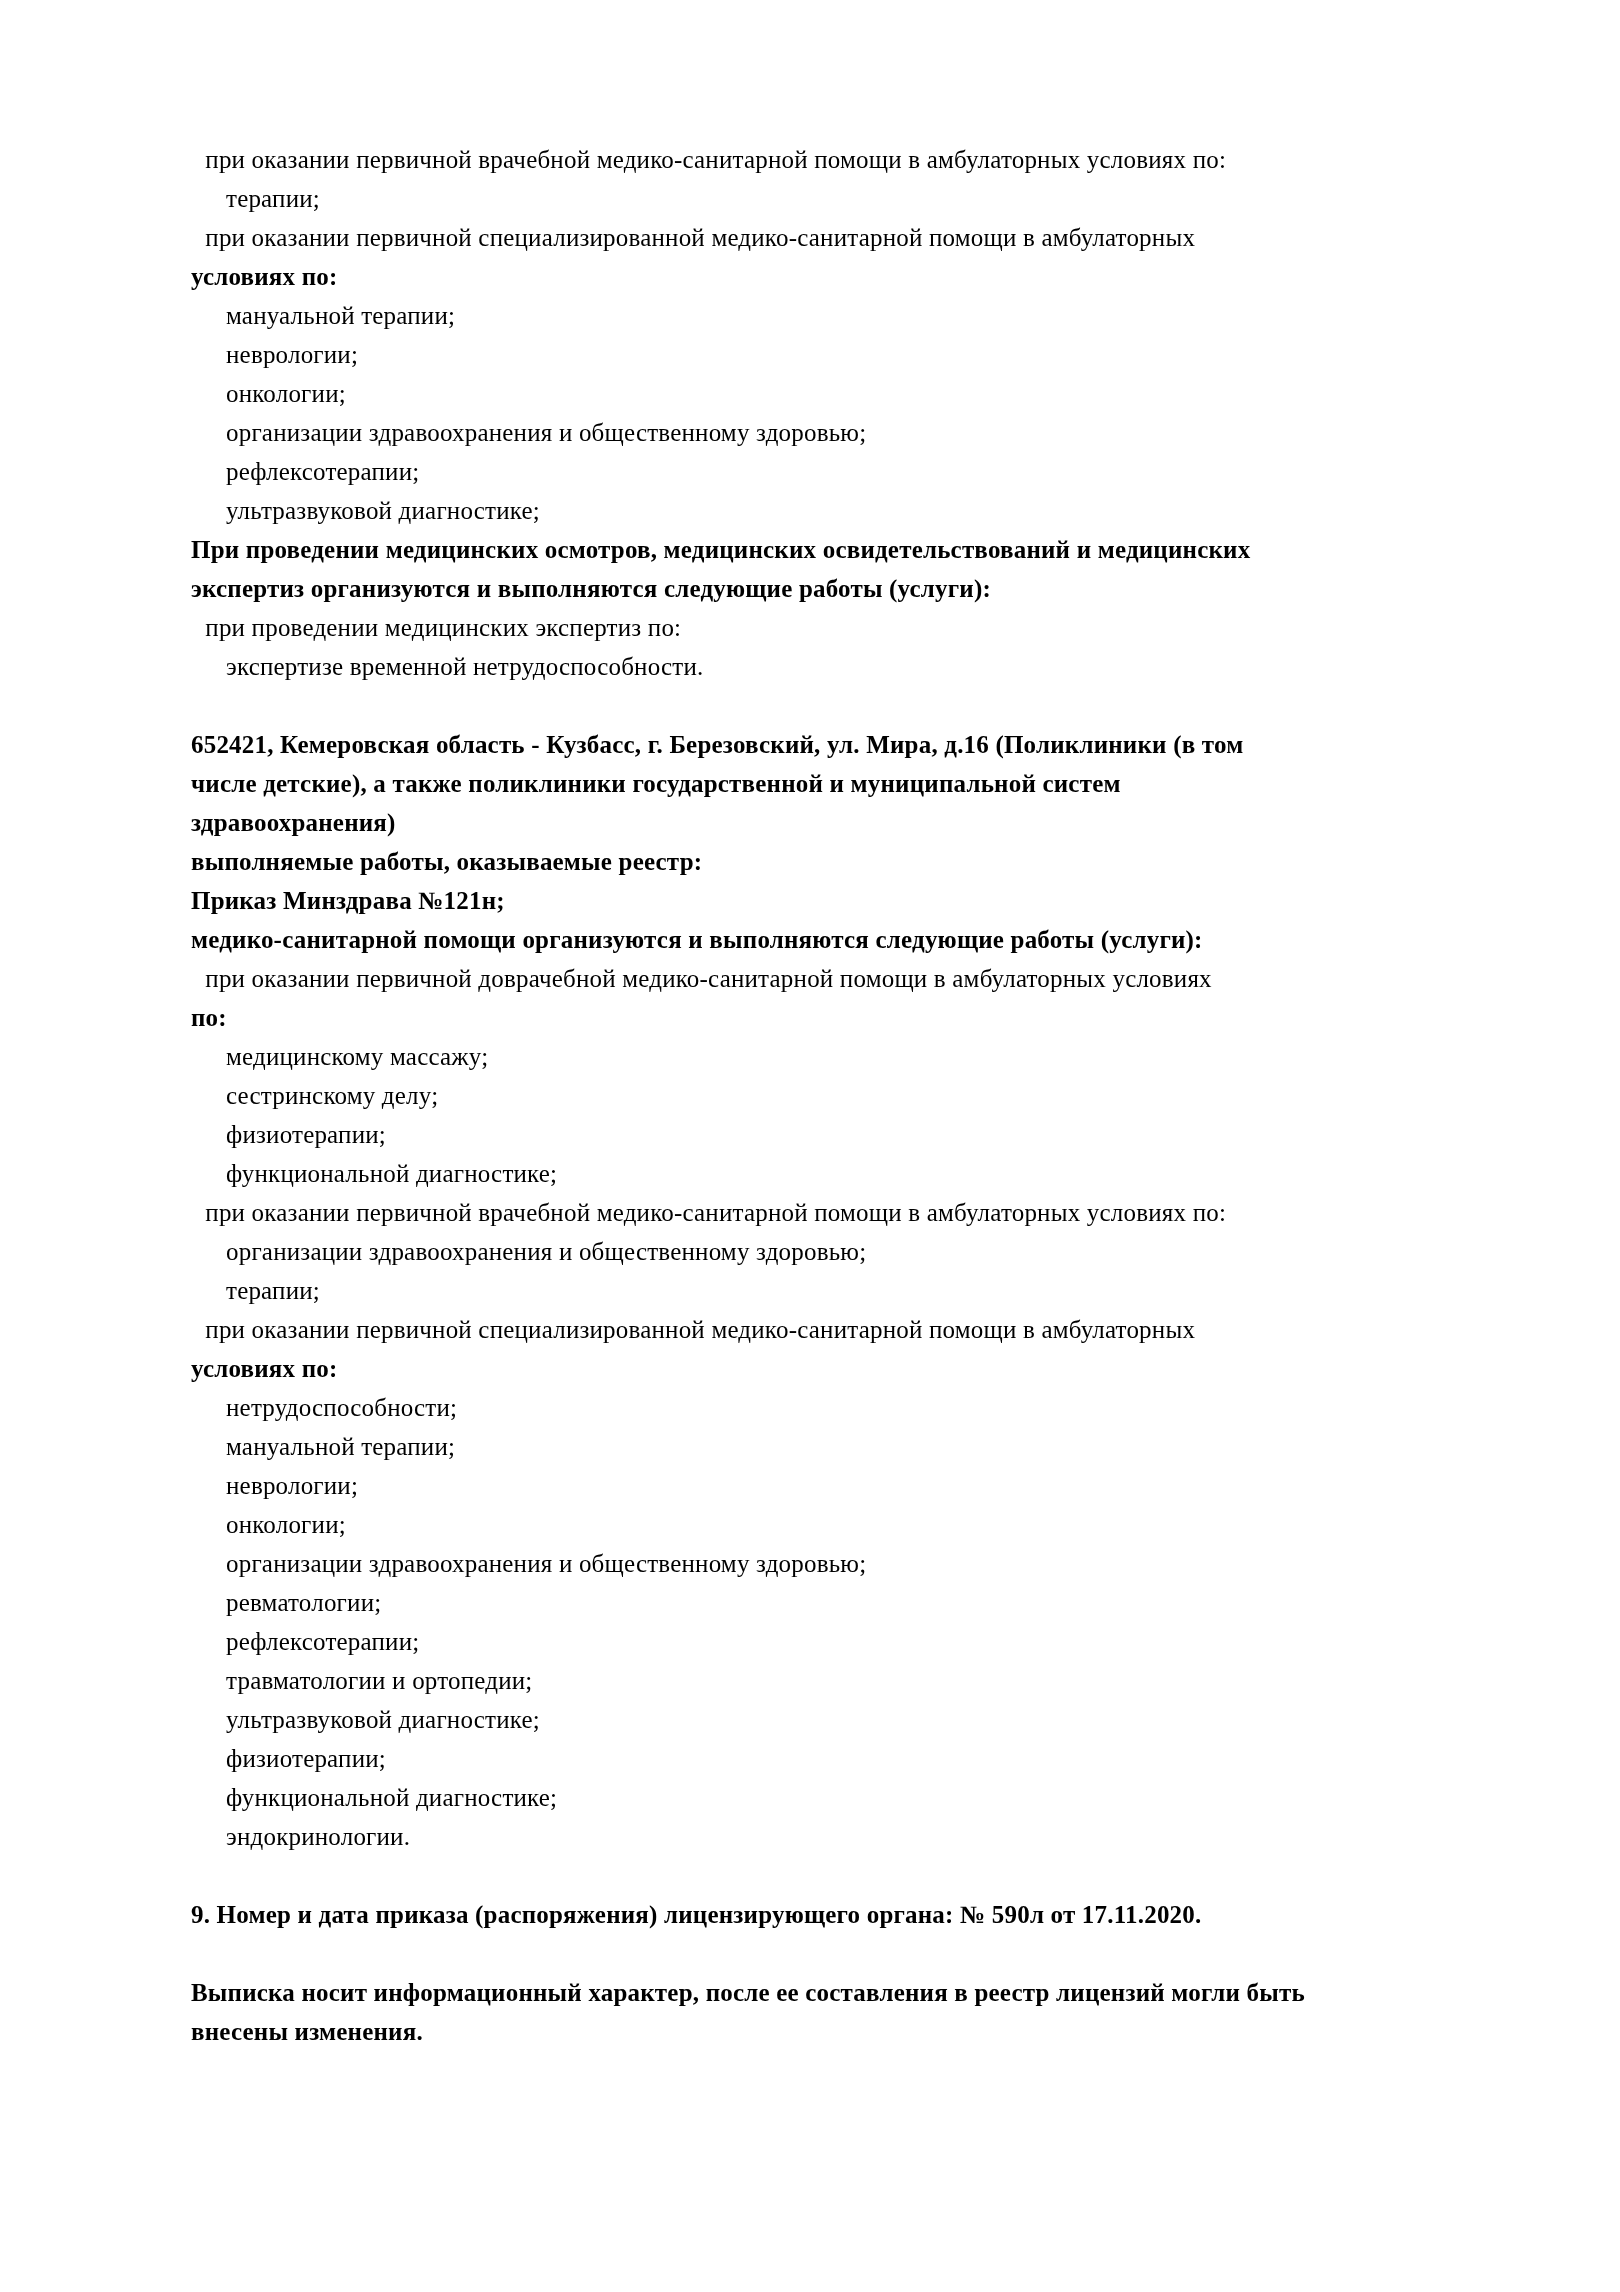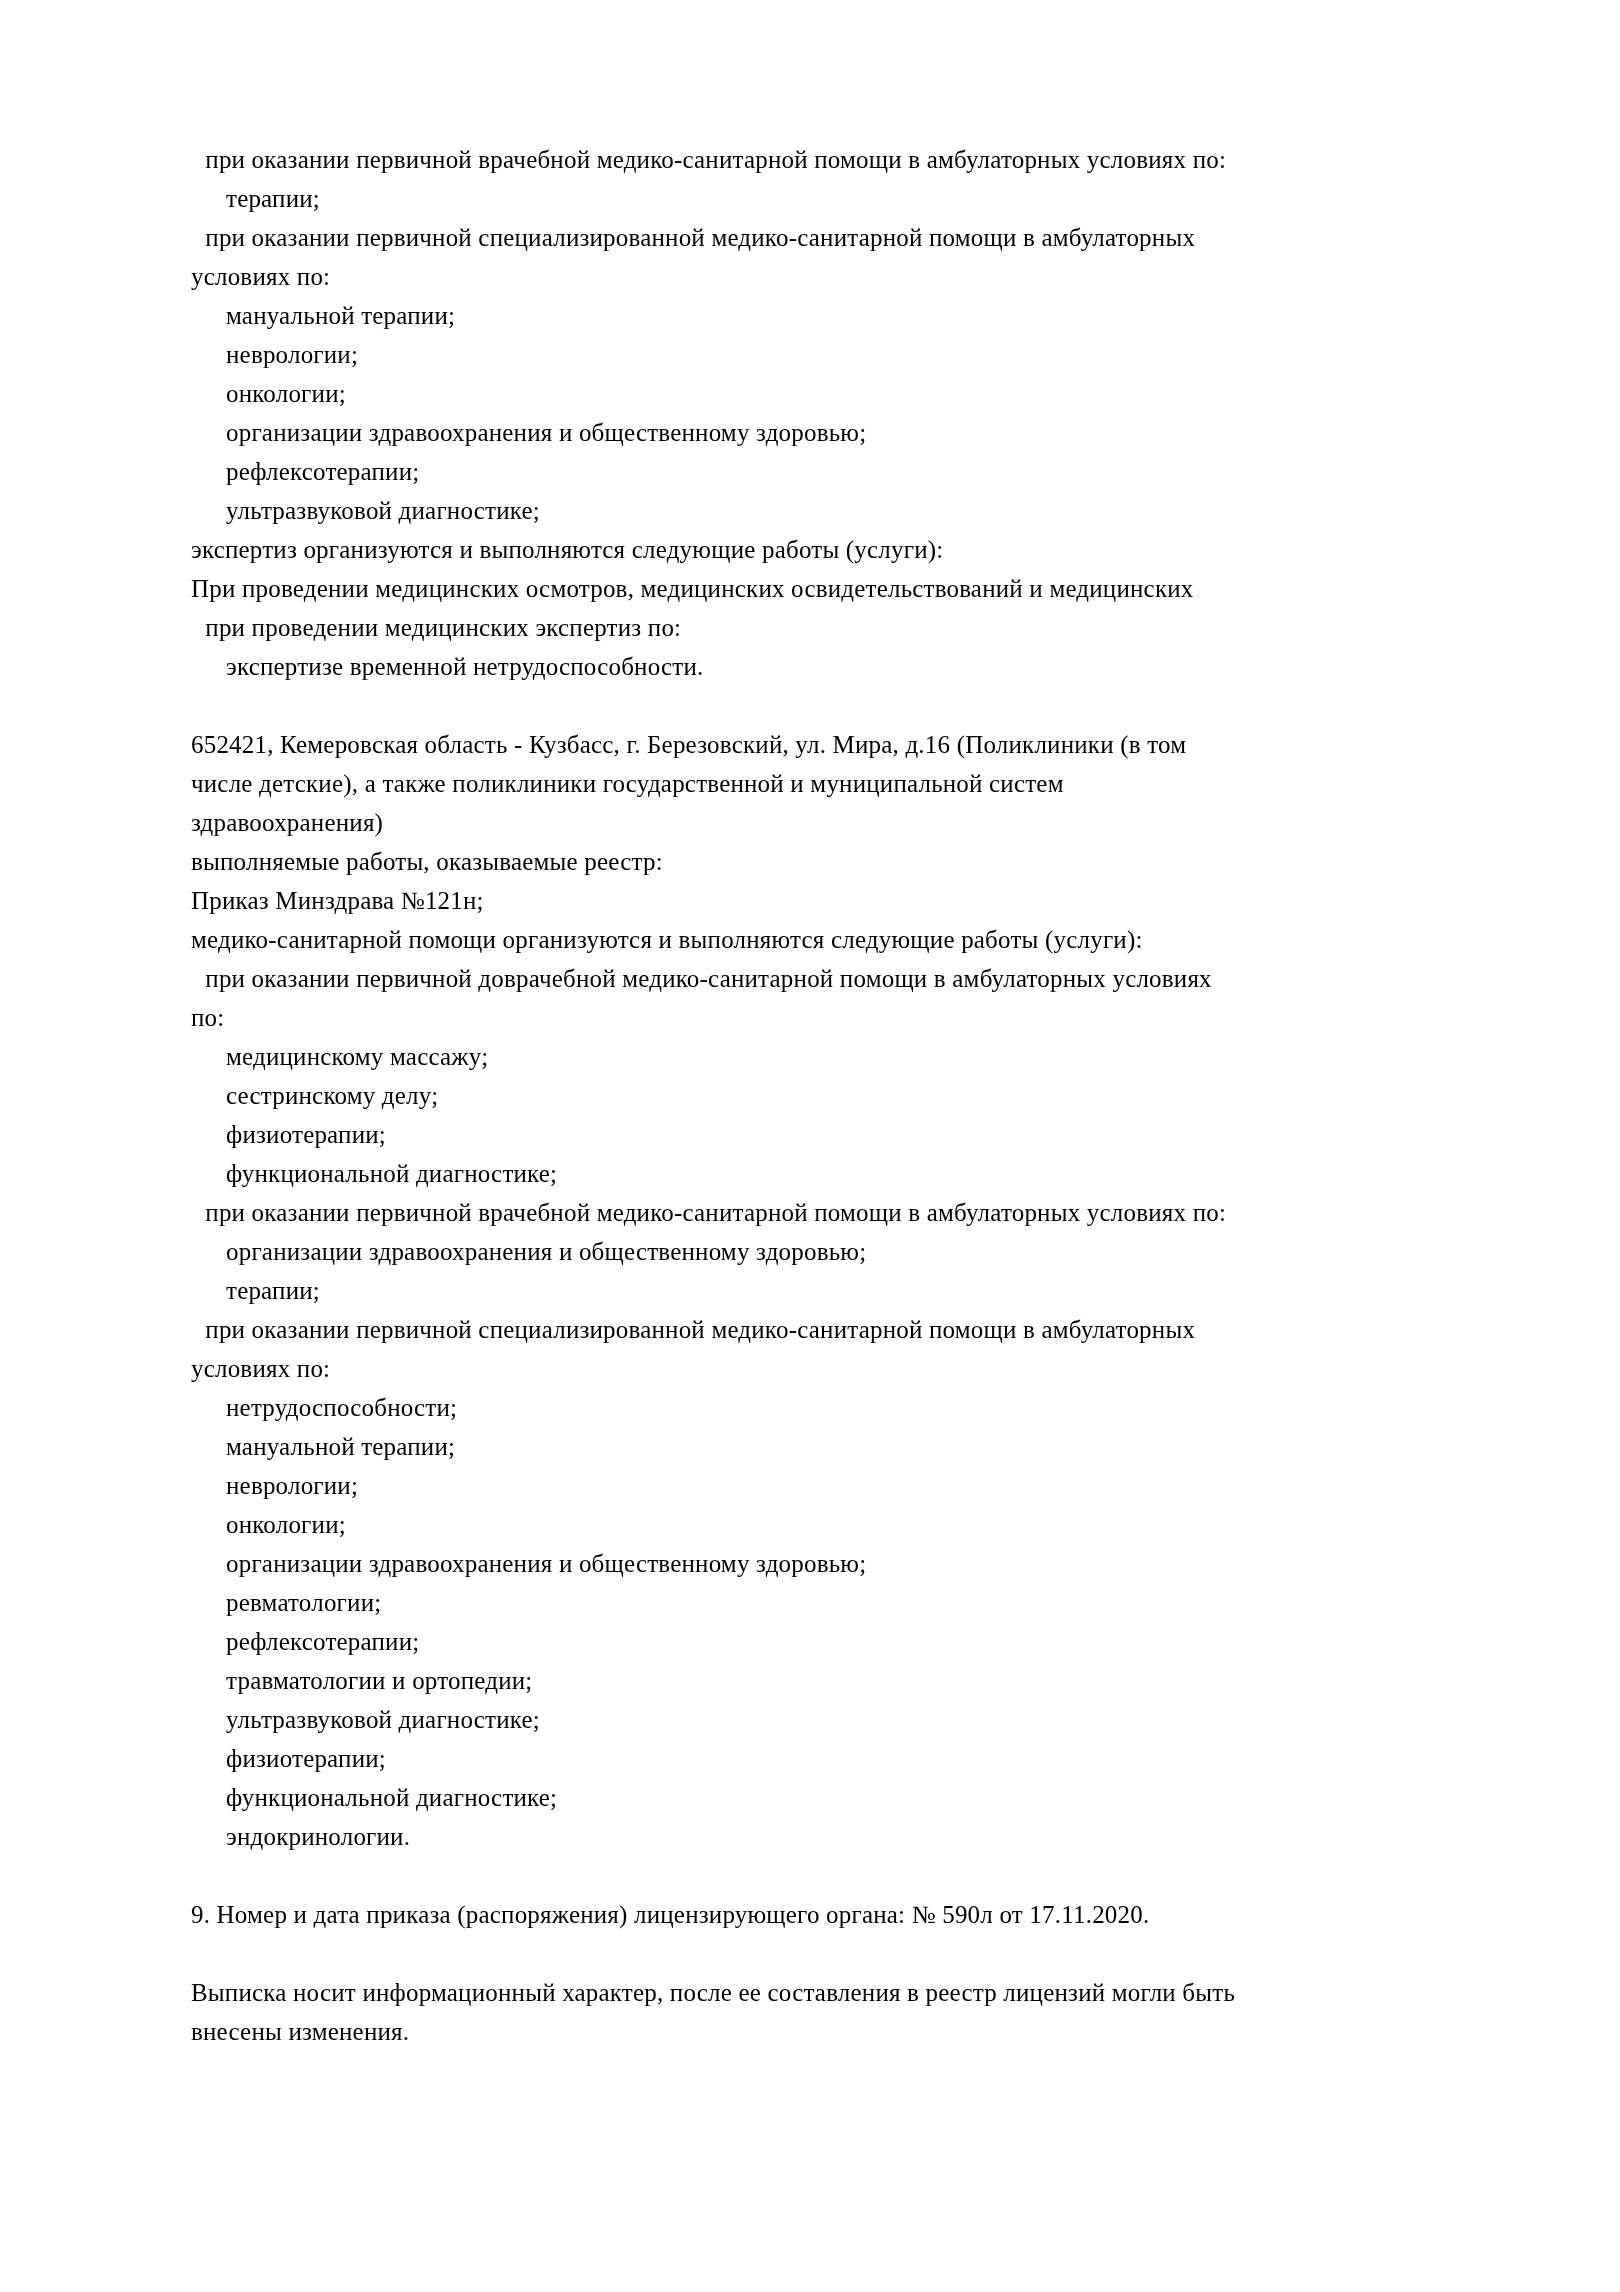--- a/index.html
+++ b/index.html
@@ -24,42 +24,42 @@
   }
   .ln {
     height: 39px;
     line-height: 39px;
     font-size: 25px;
     white-space: nowrap;
     color: #000000;
     font-weight: 400;
     letter-spacing: 0.2px;
   }
-  .i0 { padding-left: 0; }
+  .i0 { padding-left: 0; font-weight: bold; }
   .i1 { padding-left: 14.3px; }
   .i2 { padding-left: 35px; }
   .spacer { }
 </style>
 </head>
 <body>
 
 <div class="page">
   <div class="doc">
     <div class="ln i1">при оказании первичной врачебной медико-санитарной помощи в амбулаторных условиях по:</div>
     <div class="ln i2">терапии;</div>
     <div class="ln i1">при оказании первичной специализированной медико-санитарной помощи в амбулаторных</div>
     <div class="ln i0">условиях по:</div>
     <div class="ln i2">мануальной терапии;</div>
     <div class="ln i2">неврологии;</div>
     <div class="ln i2">онкологии;</div>
     <div class="ln i2">организации здравоохранения и общественному здоровью;</div>
     <div class="ln i2">рефлексотерапии;</div>
     <div class="ln i2">ультразвуковой диагностике;</div>
+    <div class="ln i0">При проведении медицинских осмотров, медицинских освидетельствований и медицинских</div>
     <div class="ln i0">экспертиз организуются и выполняются следующие работы (услуги):</div>
-    <div class="ln i0">При проведении медицинских осмотров, медицинских освидетельствований и медицинских</div>
     <div class="ln i1">при проведении медицинских экспертиз по:</div>
     <div class="ln i2">экспертизе временной нетрудоспособности.</div>
     <div class="ln i0 spacer"></div>
     <div class="ln i0">652421, Кемеровская область - Кузбасс, г. Березовский, ул. Мира, д.16 (Поликлиники (в том</div>
     <div class="ln i0">числе детские), а также поликлиники государственной и муниципальной систем</div>
     <div class="ln i0">здравоохранения)</div>
     <div class="ln i0">выполняемые работы, оказываемые реестр:</div>
     <div class="ln i0">Приказ Минздрава №121н;</div>
     <div class="ln i0">медико-санитарной помощи организуются и выполняются следующие работы (услуги):</div>
     <div class="ln i1">при оказании первичной доврачебной медико-санитарной помощи в амбулаторных условиях</div>

